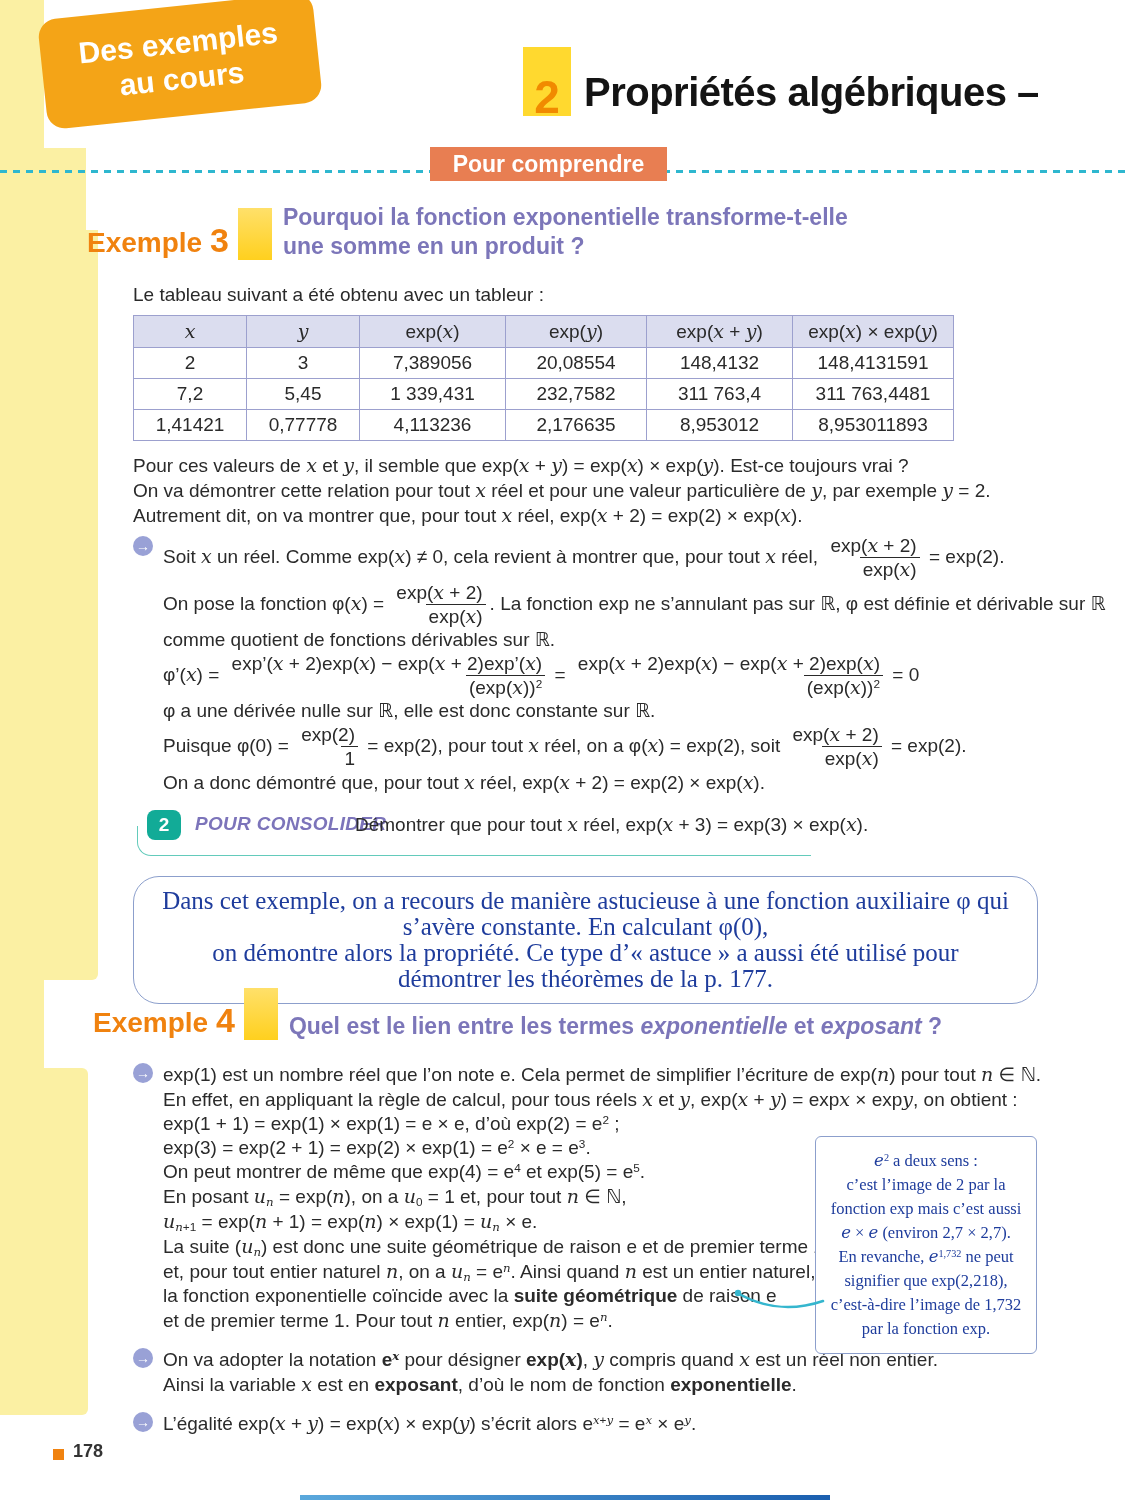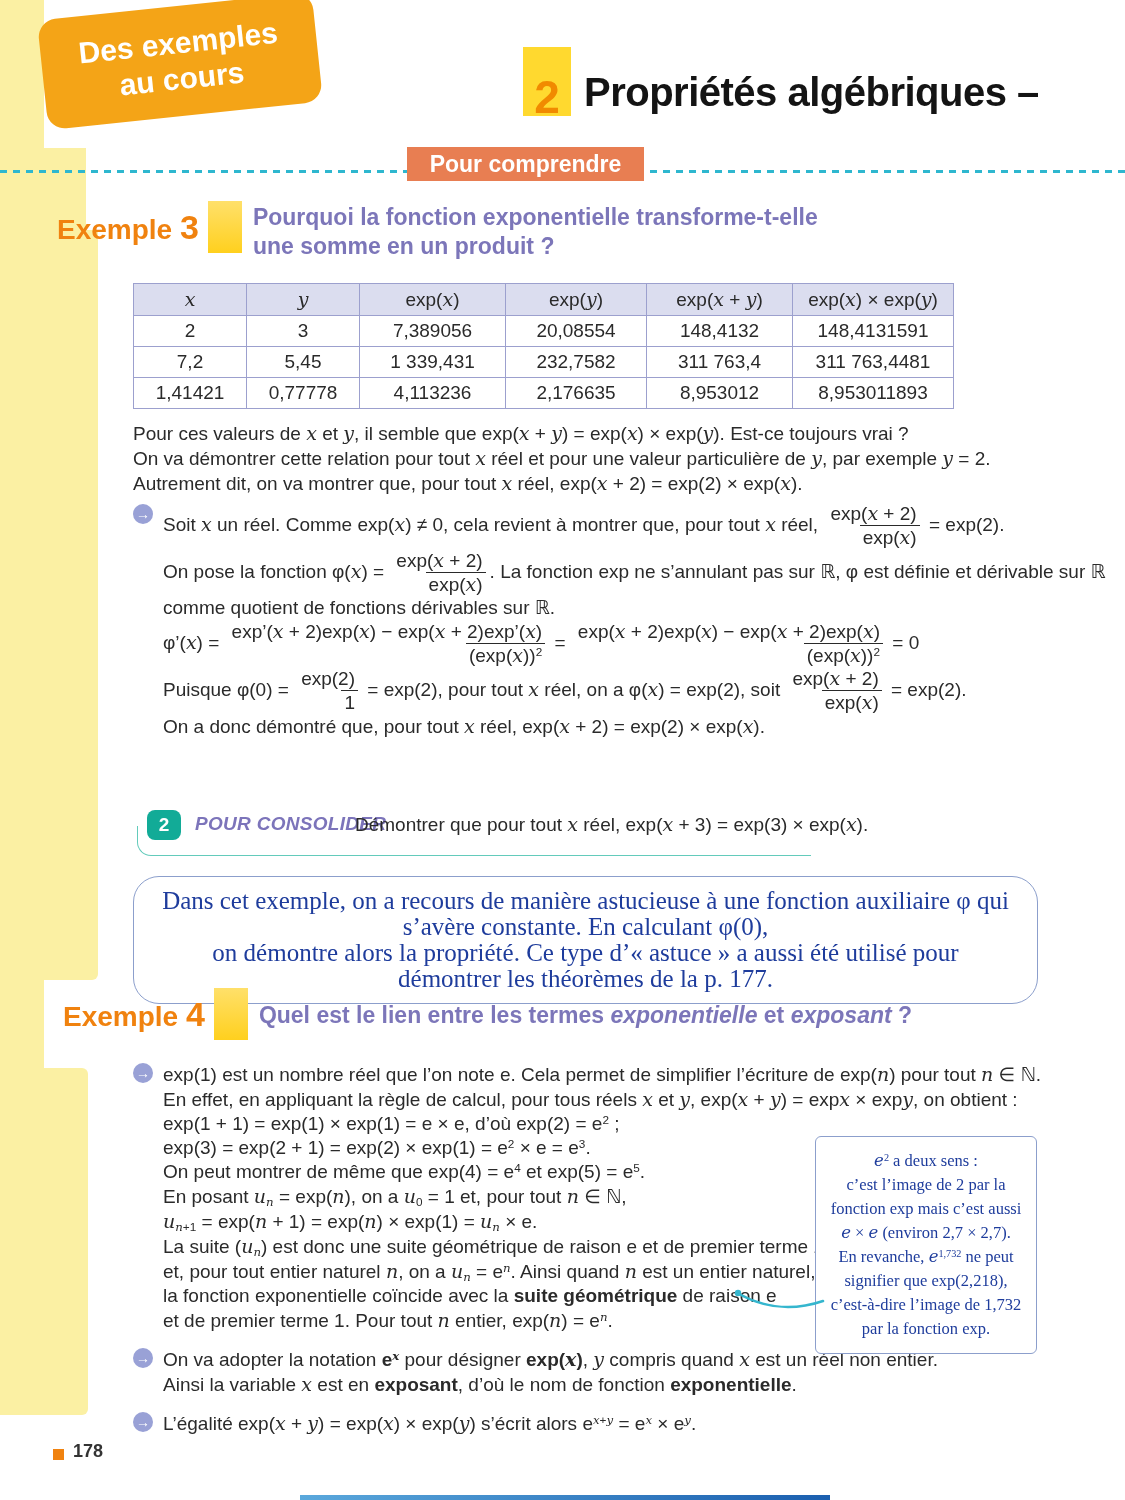--- a/index.html
+++ b/index.html
@@ -23,27 +23,27 @@
   }
   .badge div{color:#fff;font-weight:bold;font-size:30px;line-height:36px;}
   
   .chap{position:absolute;left:523px;top:47px;display:flex;align-items:flex-end;z-index:2;}
   .chap-sq{width:48px;height:69px;background:#FFD92F;position:relative;}
   .chap-num{position:absolute;bottom:-4px;left:0;width:100%;text-align:center;
     font-size:46px;font-weight:bold;color:#F18A00;line-height:1;}
   .chap-title{margin-left:13px;font-size:40px;font-weight:bold;color:#141414;
     letter-spacing:-0.5px;white-space:nowrap;padding-bottom:1px;}
   
-  .banner{position:absolute;left:407px;top:147px;width:237px;height:34px;background:#E87E52;
+  .banner{position:absolute;left:430px;top:147px;width:237px;height:34px;background:#E87E52;
     z-index:3;text-align:center;}
   .banner span{color:#fff;font-weight:bold;font-size:23px;line-height:34px;}
   .dashed{position:absolute;left:0;top:170px;width:1125px;height:3px;z-index:1;
     background:repeating-linear-gradient(90deg,#2EB7CF 0 7px,transparent 7px 13px);}
   
-  .ex-head{position:absolute;display:flex;align-items:flex-start;z-index:2;}
+  .ex-head{position:absolute;display:flex;align-items:flex-end;z-index:2;margin-left:30px;}
   .ex3{left:57px;top:201px;}
   .ex4{left:63px;top:988px;}
   .ex-label{color:#F0820F;font-weight:bold;font-size:28px;white-space:nowrap;padding-top:7px;}
   .ex-label .num{font-size:34px;}
   .ex-sq{width:34px;height:52px;margin:0 11px 0 9px;background:linear-gradient(#FFE06A,#FFD01E);flex:none;}
   .ex-title{font-size:23px;font-weight:bold;color:#7C76B9;line-height:28.5px;white-space:nowrap;}
   .ex3 .ex-title{padding-top:2px;}
   .ex4 .ex-title{padding-top:13px;}
   .ex-title .mi{font-family:inherit;}
   
@@ -129,20 +129,21 @@
 <div class="ex-head ex3">
   <div class="ex-label"><span>Exemple</span> <span class="num">3</span></div>
   <div class="ex-sq"></div>
   <div class="ex-title">
     <div>Pourquoi la fonction exponentielle transforme-t-elle</div>
     <div>une somme en un produit ?</div>
   </div>
 </div>
 
 <div class="main1">
+  <div class="mline intro">Le tableau suivant a été obtenu avec un tableur :</div>
 
   <table class="sheet">
     <tbody>
         <tr>
       <th class="cw0"><span class="mi">x</span></th>
       <th class="cw1"><span class="mi">y</span></th>
       <th class="cw2">exp(<span class="mi">x</span>)</th>
       <th class="cw3">exp(<span class="mi">y</span>)</th>
       <th class="cw4">exp(<span class="mi">x</span> + <span class="mi">y</span>)</th>
       <th class="cw5">exp(<span class="mi">x</span>) × exp(<span class="mi">y</span>)</th>
@@ -191,20 +192,21 @@
           <span class="den">exp(<span class="mi">x</span>)</span>
         </span>. La fonction exp ne s’annulant pas sur ℝ, φ est définie et dérivable sur ℝ</div>
     <div class="mline">comme quotient de fonctions dérivables sur ℝ.</div>
     <div class="mline">φ’(<span class="mi">x</span>) = <span class="frac">
           <span class="num">exp’(<span class="mi">x</span> + 2)exp(<span class="mi">x</span>) − exp(<span class="mi">x</span> + 2)exp’(<span class="mi">x</span>)</span>
           <span class="den">(exp(<span class="mi">x</span>))<sup>2</sup></span>
         </span> = <span class="frac">
           <span class="num">exp(<span class="mi">x</span> + 2)exp(<span class="mi">x</span>) − exp(<span class="mi">x</span> + 2)exp(<span class="mi">x</span>)</span>
           <span class="den">(exp(<span class="mi">x</span>))<sup>2</sup></span>
         </span> = 0</div>
+    <div class="mline">φ a une dérivée nulle sur ℝ, elle est donc constante sur ℝ.</div>
     <div class="mline">Puisque φ(0) = <span class="frac">
           <span class="num">exp(2)</span>
           <span class="den">1</span>
         </span> = exp(2), pour tout <span class="mi">x</span> réel, on a φ(<span class="mi">x</span>) = exp(2), soit <span class="frac">
           <span class="num">exp(<span class="mi">x</span> + 2)</span>
           <span class="den">exp(<span class="mi">x</span>)</span>
         </span> = exp(2).</div>
     <div class="mline">On a donc démontré que, pour tout <span class="mi">x</span> réel, exp(<span class="mi">x</span> + 2) = exp(2) × exp(<span class="mi">x</span>).</div>
   </div>
 </div>

